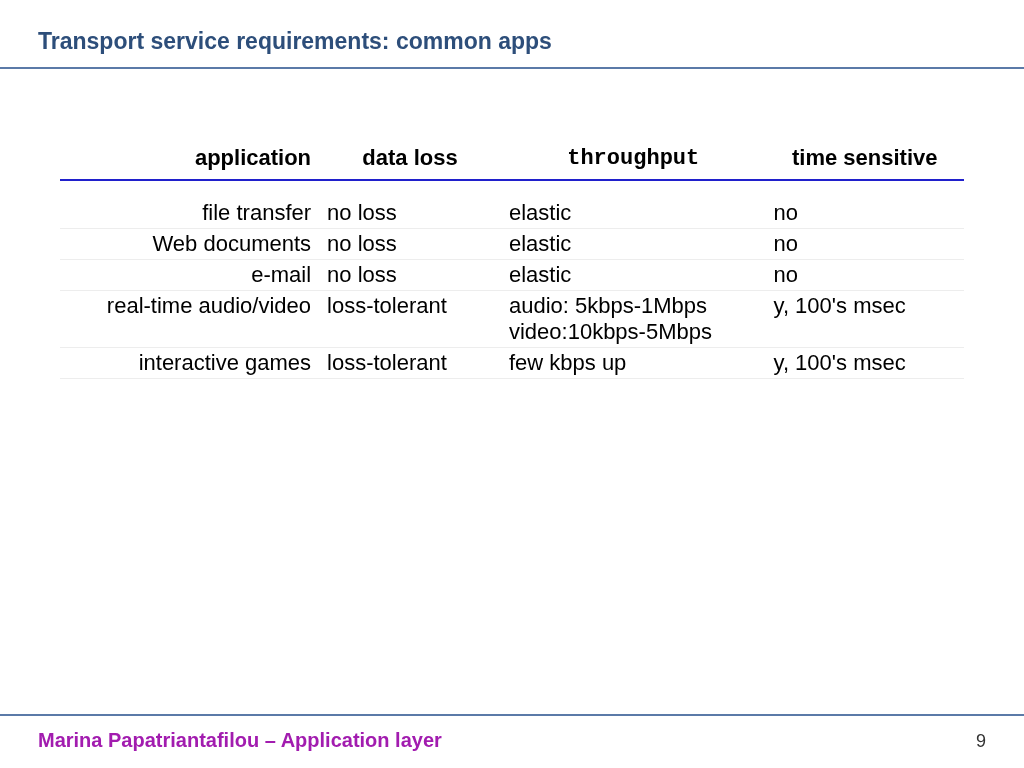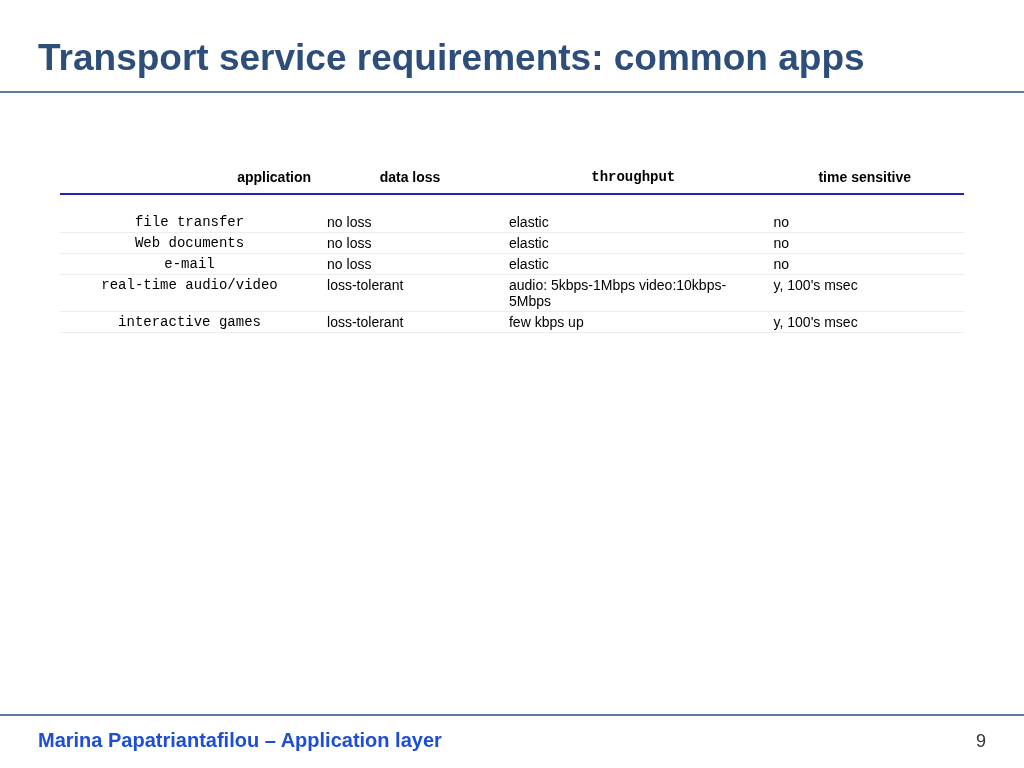--- a/index.html
+++ b/index.html
@@ -9,36 +9,36 @@
     }
     body {
       width: 1024px;
       height: 768px;
       font-family: Arial, Helvetica, sans-serif;
       background: #ffffff;
       position: relative;
       overflow: hidden;
     }
     .slide-title {
-      font-size: 37px;
+      font-size: 23px;
       font-weight: bold;
       color: #2d4e7a;
-      padding: 37px 0 12px 38px;
+      padding: 28px 0 12px 38px;
     }
     .title-underline {
       border-bottom: 2px solid #5b7aa8;
       margin: 0;
     }
     .table-container {
       margin: 70px 60px 0 60px;
     }
     table {
       border-collapse: collapse;
       width: 100%;
-      font-size: 14px;
+      font-size: 22px;
     }
     th {
       text-align: center;
       font-weight: bold;
       padding: 6px 8px 8px 8px;
       color: #000;
     }
     th.app-col {
       text-align: right;
       width: 235px;
@@ -59,40 +59,39 @@
     .spacer-row td {
       height: 18px;
       border: none;
     }
     td {
       padding: 2px 8px;
       vertical-align: top;
       color: #000;
     }
     td.app-col {
-      text-align: center;
-      font-family: Liberation Mono, monospace;
+      text-align: right;
     }
     tr.data-row {
       border-bottom: 1px solid #ededed;
     }
     .footer-line {
       position: absolute;
       bottom: 52px;
       left: 0;
       right: 0;
       border-top: 2px solid #5b7aa8;
     }
     .footer-text {
       position: absolute;
       bottom: 16px;
       left: 38px;
       font-size: 20px;
       font-weight: bold;
-      color: #1d4ed8;
+      color: #a21caf;
     }
     .page-number {
       position: absolute;
       bottom: 16px;
       right: 38px;
       font-size: 18px;
       color: #333;
     }
   </style>
 </head>

